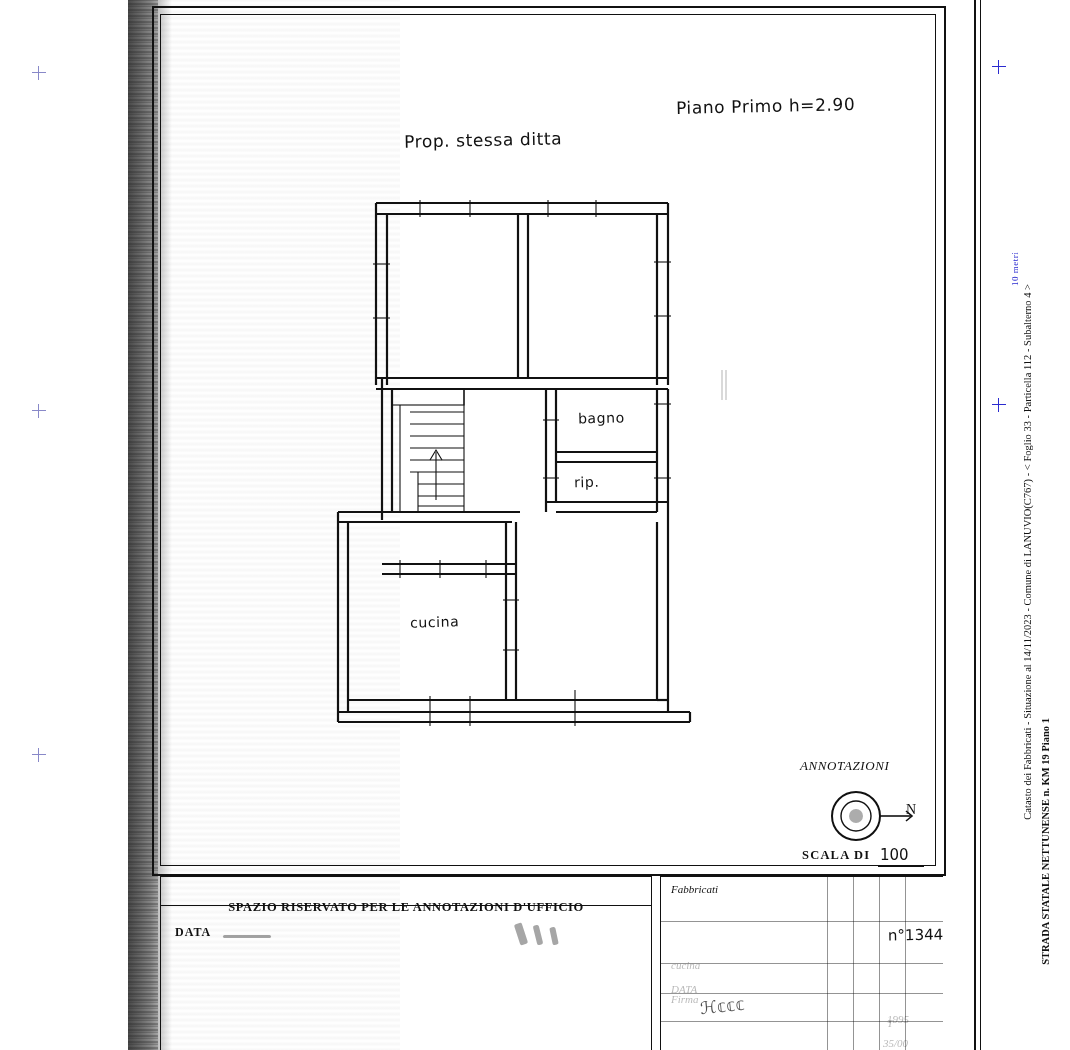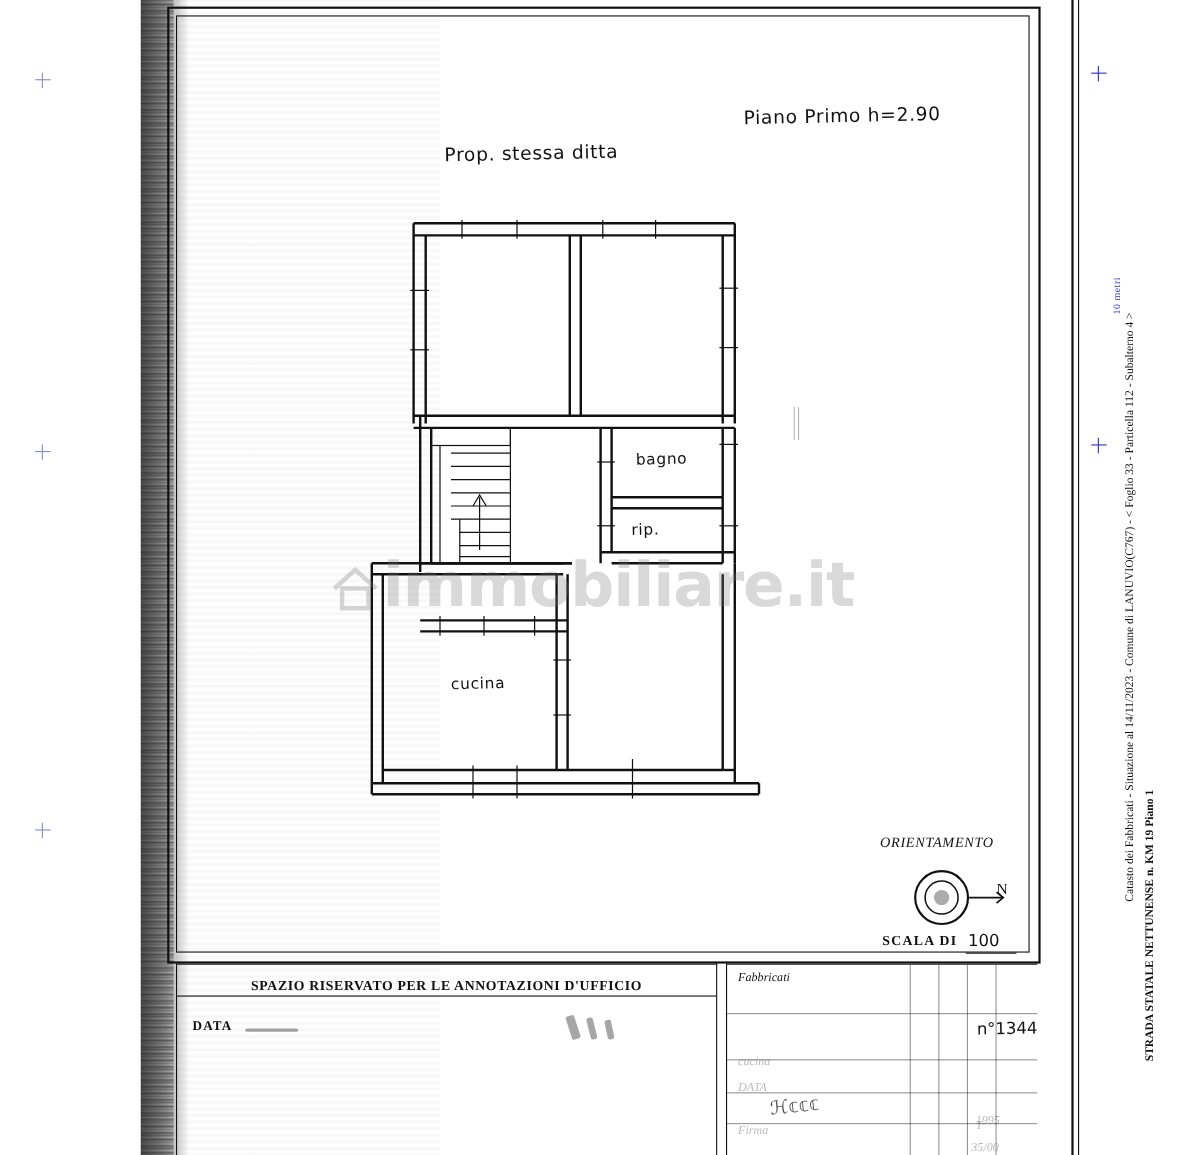--- a/index.html
+++ b/index.html
@@ -183,21 +183,21 @@
     left: 160px; top: 876px;
     width: 490px; height: 174px;
     border: 1px solid #111;
     border-bottom: none;
   }
   .box-annot .hdr {
     text-align: center;
     font-weight: 700;
     font-size: 12.5px;
     letter-spacing: .6px;
-    padding-top: 12px;
+    padding-top: 23px;
     font-family: "Liberation Serif", serif;
   }
   .box-annot .hdr-rule {
     position: absolute;
     left: 0; top: 28px; width: 100%; height: 0;
     border-top: 1px solid #111;
   }
   .box-annot .data-lbl {
     position: absolute;
     left: 14px; top: 48px;
@@ -399,31 +399,23 @@
     <g stroke="#444" stroke-width="0.8" opacity="0.5">
       <path d="M722 370 L722 400"></path>
       <path d="M726 370 L726 400"></path>
     </g>
   </svg>
 
   <div class="hand hand-small" style="left:578px; top:410px;">bagno</div>
   <div class="hand hand-small" style="left:574px; top:474px;">rip.</div>
   <div class="hand hand-small" style="left:410px; top:614px;">cucina</div>
 
-  <div class="watermark">
-    <span class="wm-house">
-      <svg width="46" height="44" viewBox="0 0 46 44">
-        <path d="M4 22 L23 5 L42 22" fill="none" stroke="rgba(120,120,120,0.30)" stroke-width="4"></path>
-        <rect x="11" y="22" width="24" height="18" fill="none" stroke="rgba(120,120,120,0.30)" stroke-width="4"></rect>
-      </svg>
-    </span><span>immobiliare.it</span>
-  </div>
 
   <div class="orient">
-    <div class="orient-title">ORIENTAMENTO</div>
+    <div class="orient-title">ANNOTAZIONI</div>
   </div>
   <svg style="position:absolute; left:820px; top:786px;" width="110" height="62">
     <circle cx="36" cy="30" r="24" fill="none" stroke="#111" stroke-width="2"></circle>
     <circle cx="36" cy="30" r="15" fill="none" stroke="#111" stroke-width="1.4"></circle>
     <circle cx="36" cy="30" r="7" fill="#111" opacity="0.35"></circle>
     <path d="M60 30 L92 30" stroke="#111" stroke-width="1.6"></path>
     <path d="M86 25 L92 30 L86 35" fill="none" stroke="#111" stroke-width="1.6"></path>
   </svg>
   <div style="position:absolute; left:906px; top:802px; font-family:'Liberation Serif',serif; font-size:14px;">N</div>
 
@@ -438,21 +430,21 @@
     <div class="smudge" style="left:62px; top:58px; width:48px; height:3px;"></div>
     <div class="smudge" style="left:356px; top:46px; width:8px; height:22px; transform:rotate(-18deg);"></div>
     <div class="smudge" style="left:374px; top:48px; width:6px; height:20px; transform:rotate(-14deg);"></div>
     <div class="smudge" style="left:390px; top:50px; width:6px; height:18px; transform:rotate(-12deg);"></div>
   </div>
 
   <div class="box-right">
     <div class="lbl" style="left:10px; top:6px;">Fabbricati</div>
     <div class="lbl faded" style="left:10px; top:82px;">cucina</div>
     <div class="lbl faded" style="left:10px; top:106px;">DATA</div>
-    <div class="lbl faded" style="left:10px; top:116px;margin-top:29px;">Firma</div>
+    <div class="lbl faded" style="left:10px; top:116px;">Firma</div>
 
     <div class="vline faded2" style="left:166px;"></div>
     <div class="vline faded2" style="left:192px;"></div>
     <div class="vline faded2" style="left:218px;"></div>
     <div class="vline faded2" style="left:244px;"></div>
     <div class="hline faded2" style="top:44px;"></div>
     <div class="hline faded2" style="top:86px;"></div>
     <div class="hline faded2" style="top:116px;"></div>
     <div class="hline faded2" style="top:144px;"></div>
 

